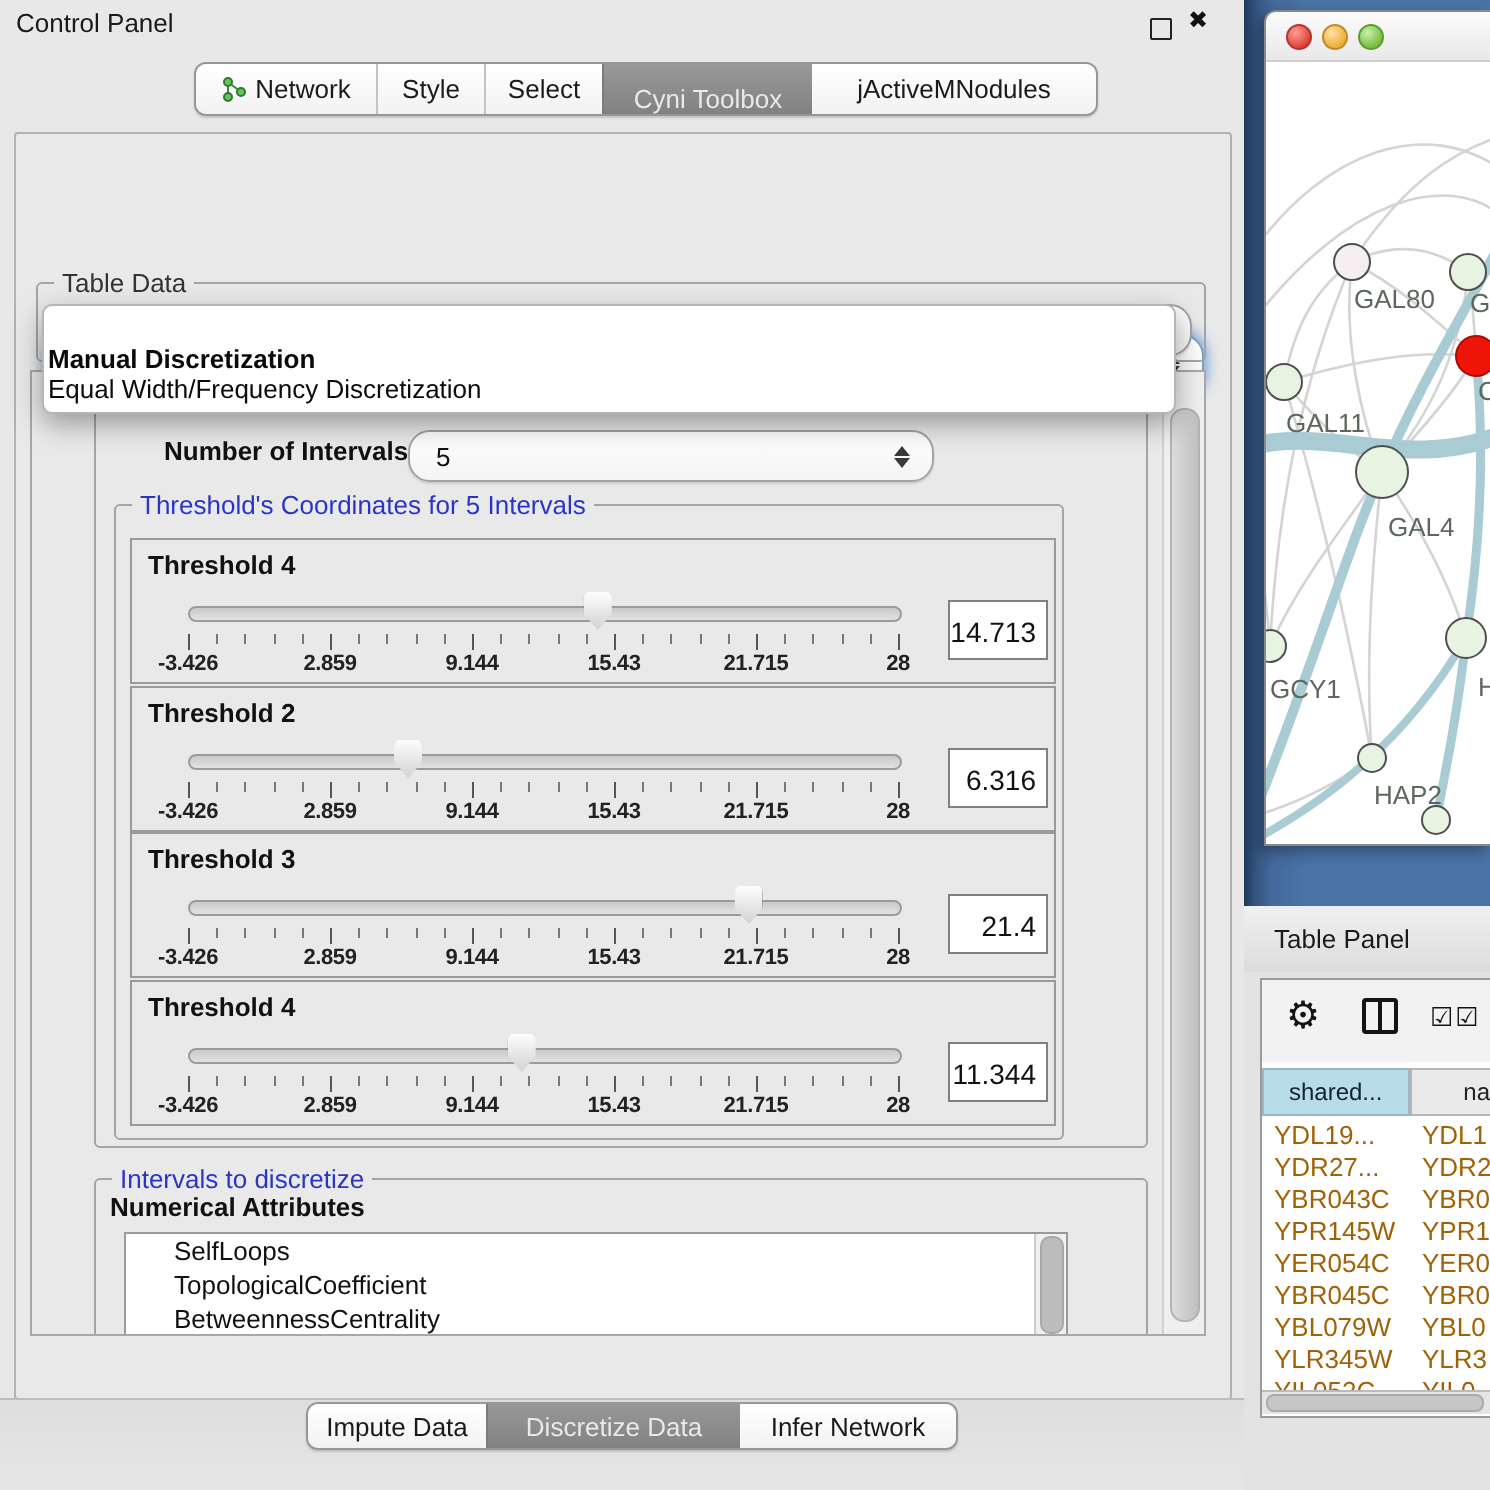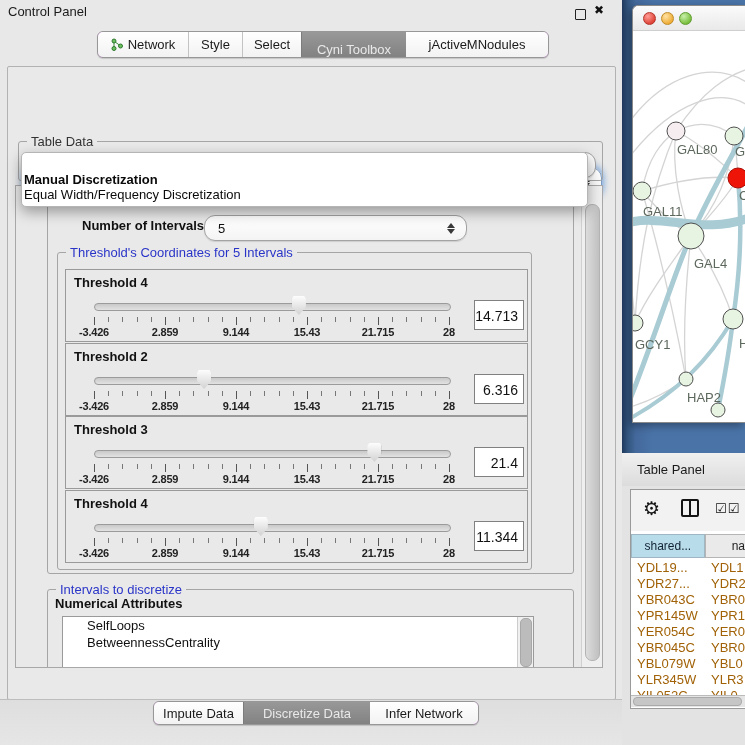--- a/index.html
+++ b/index.html
@@ -337,20 +337,21 @@
           </div>
         </div>
 
       <div class="group" style="left:31px;top:403px;width:525px;height:90px;">
         <span class="group-title t-blue">Intervals to discretize</span>
       </div>
       <div class="abs" id="num-attr-label">Numerical Attributes</div>
       <div class="abs" id="attr-list">
         <div id="attr-items">
             <div class="attr-item">SelfLoops</div>
+            <div class="attr-item">TopologicalCoefficient</div>
             <div class="attr-item">BetweennessCentrality</div>
           </div>
         <div id="attr-scroll">
             <div class="thumb"></div>
           </div>
       </div>
 
       <div id="vscroll">
           <div class="thumb"></div>
         </div>

